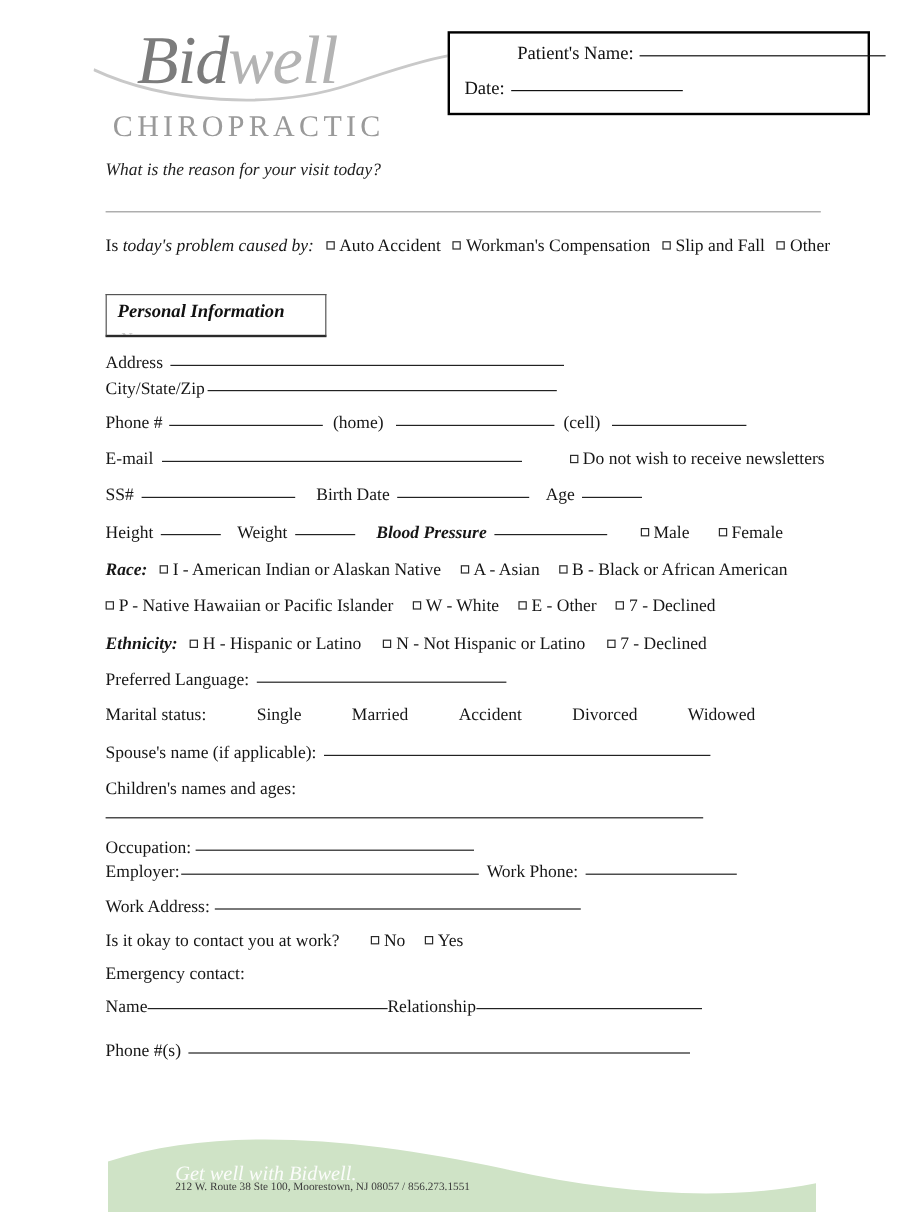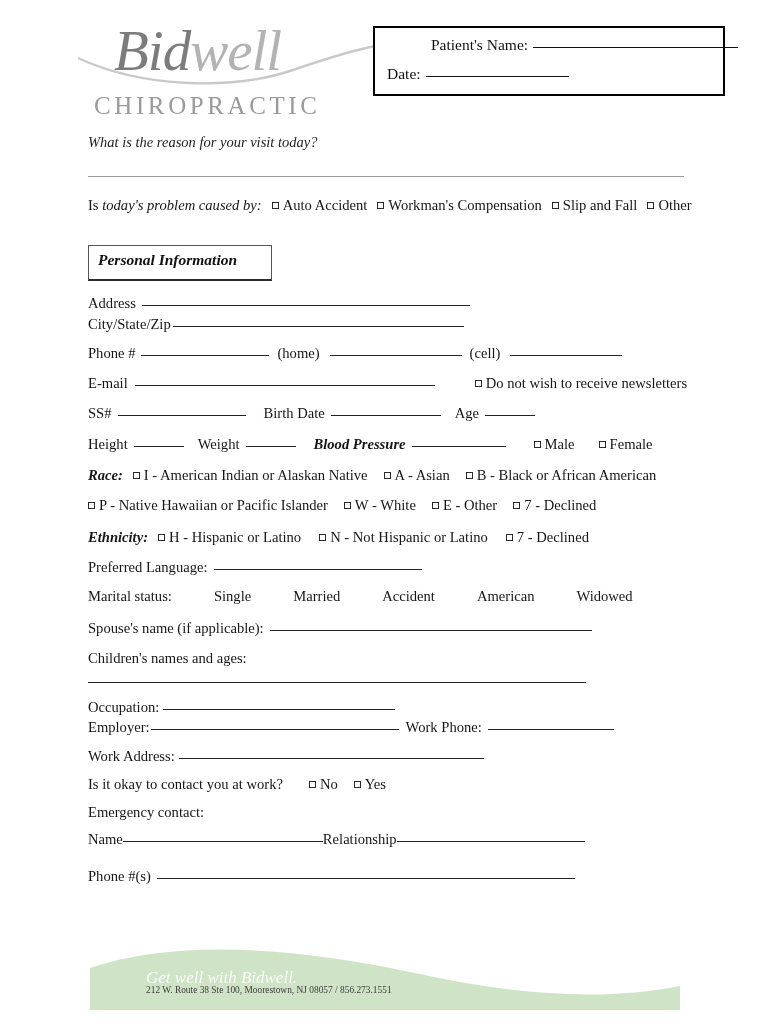--- a/index.html
+++ b/index.html
@@ -256,21 +256,21 @@
   <div class="frow" style="top:436px"><span>Height</span><span class="ln" style="width:50px;margin-left:6px"></span><span class="sp" style="width:14px"></span><span>Weight</span><span class="ln" style="width:50px;margin-left:6px"></span><span class="sp" style="width:18px"></span><span class="bi">Blood Pressure</span><span class="ln" style="width:94px;margin-left:6px"></span><span class="sp" style="width:22px"></span><span class="cb tight"></span><span>Male</span><span class="sp" style="width:18px"></span><span class="cb tight"></span><span>Female</span></div>
 
   <div class="frow" style="top:467px"><span class="bi">Race:</span><span class="cb"></span><span>I - American Indian or Alaskan Native</span><span class="cb" style="margin-left:16px"></span><span>A - Asian</span><span class="cb" style="margin-left:16px"></span><span>B - Black or African American</span></div>
 
   <div class="frow" style="top:497px"><span class="cb" style="margin-left:0"></span><span>P - Native Hawaiian or Pacific Islander</span><span class="cb" style="margin-left:16px"></span><span>W - White</span><span class="cb" style="margin-left:16px"></span><span>E - Other</span><span class="cb" style="margin-left:16px"></span><span>7 - Declined</span></div>
 
   <div class="frow" style="top:529px"><span class="bi">Ethnicity:</span><span class="cb"></span><span>H - Hispanic or Latino</span><span class="cb" style="margin-left:18px"></span><span>N - Not Hispanic or Latino</span><span class="cb" style="margin-left:18px"></span><span>7 - Declined</span></div>
 
   <div class="frow" style="top:559px"><span>Preferred Language:</span><span class="ln" style="width:208px;margin-left:6px"></span></div>
 
-  <div class="frow" style="top:588px"><span>Marital status:</span><span class="sp" style="width:42px"></span><span>Single</span><span class="sp" style="width:42px"></span><span>Married</span><span class="sp" style="width:42px"></span><span>Accident</span><span class="sp" style="width:42px"></span><span>American</span><span class="sp" style="width:42px"></span><span>Widowed</span></div>
+  <div class="frow" style="top:588px"><span>Marital status:</span><span class="sp" style="width:42px"></span><span>Single</span><span class="sp" style="width:42px"></span><span>Married</span><span class="sp" style="width:42px"></span><span>Accident</span><span class="sp" style="width:42px"></span><span>Divorced</span><span class="sp" style="width:42px"></span><span>Widowed</span></div>
 
   <div class="frow" style="top:620px"><span>Spouse's name (if applicable):</span><span class="ln" style="width:322px;margin-left:6px"></span></div>
 
   <div class="frow" style="top:650px"><span>Children's names and ages:</span></div>
   <div class="frow" style="top:672px"><span class="ln" style="width:498px;margin-left:0"></span></div>
 
   <div class="frow" style="top:699px"><span>Occupation:</span><span class="ln" style="width:232px;margin-left:4px"></span></div>
 
   <div class="frow" style="top:719px"><span>Employer:</span><span class="ln" style="width:248px;margin-left:1px"></span><span class="sp" style="width:7px"></span><span>Work Phone:</span><span class="ln" style="width:126px;margin-left:6px"></span></div>
 

